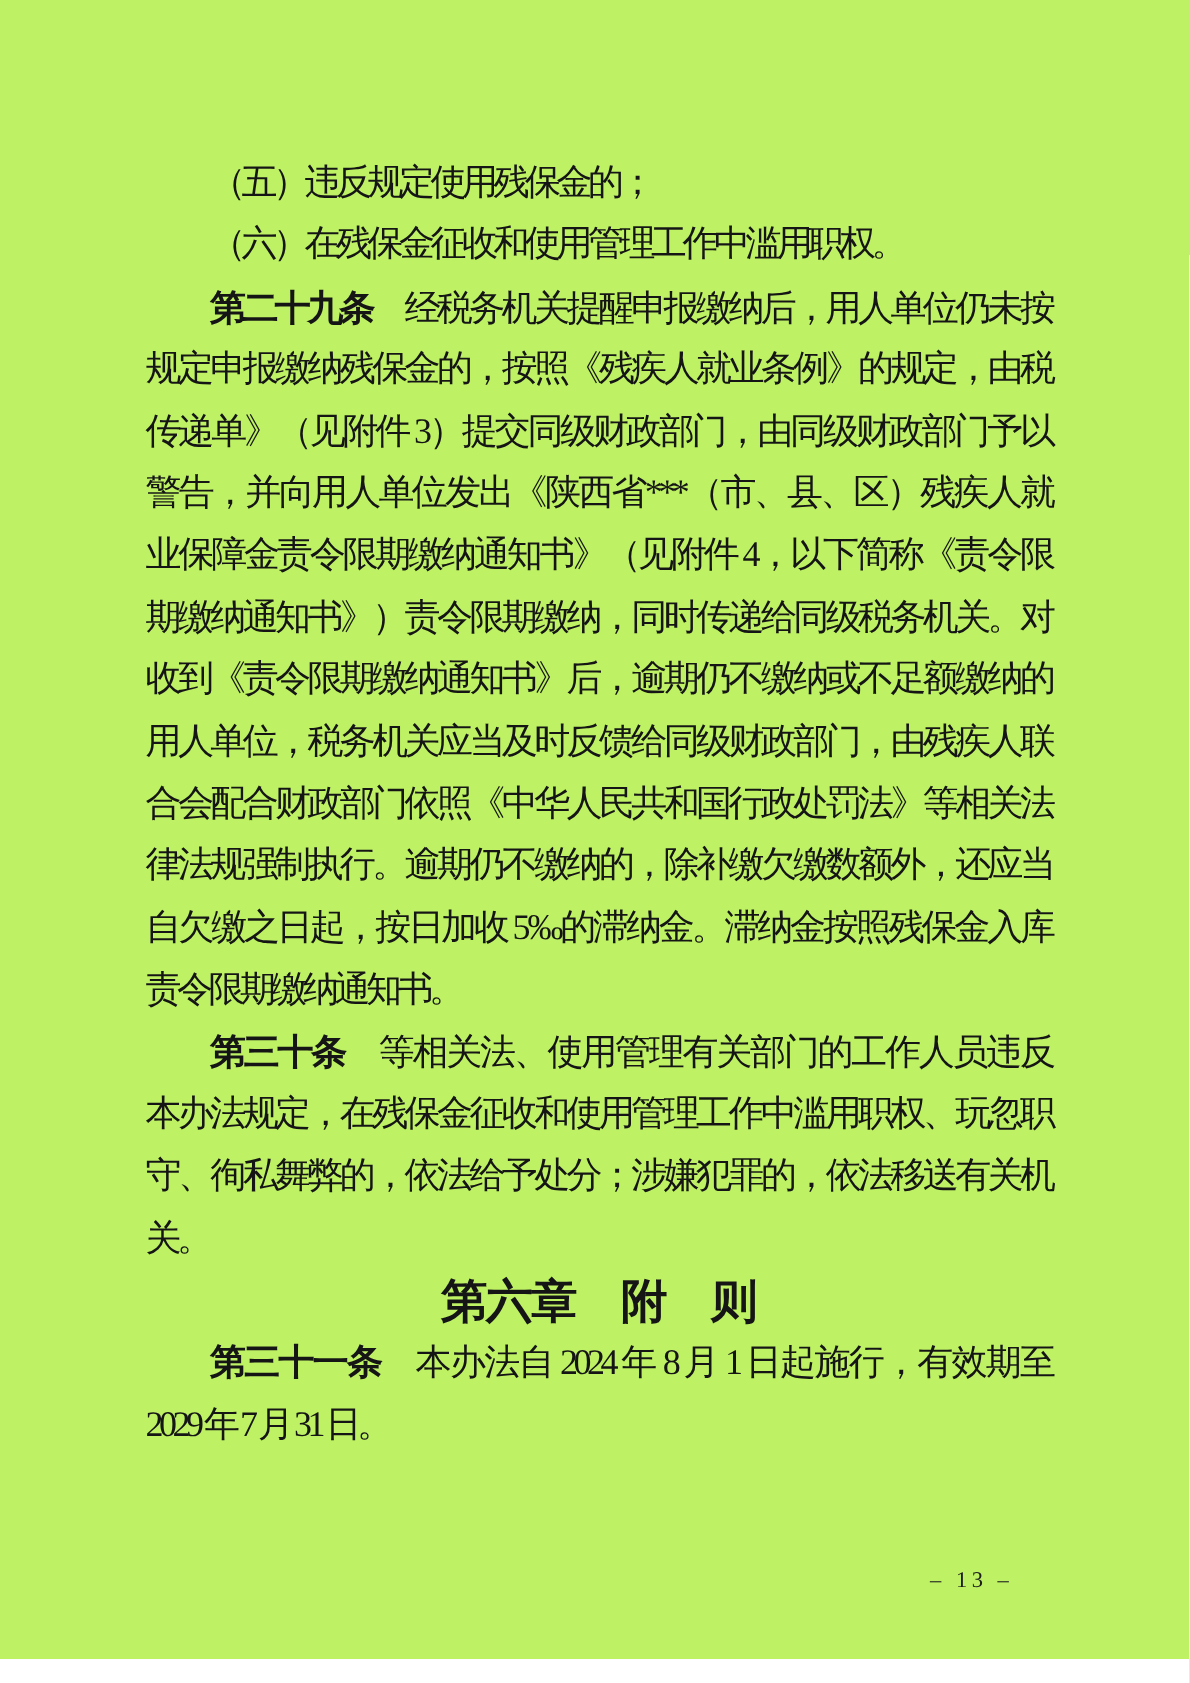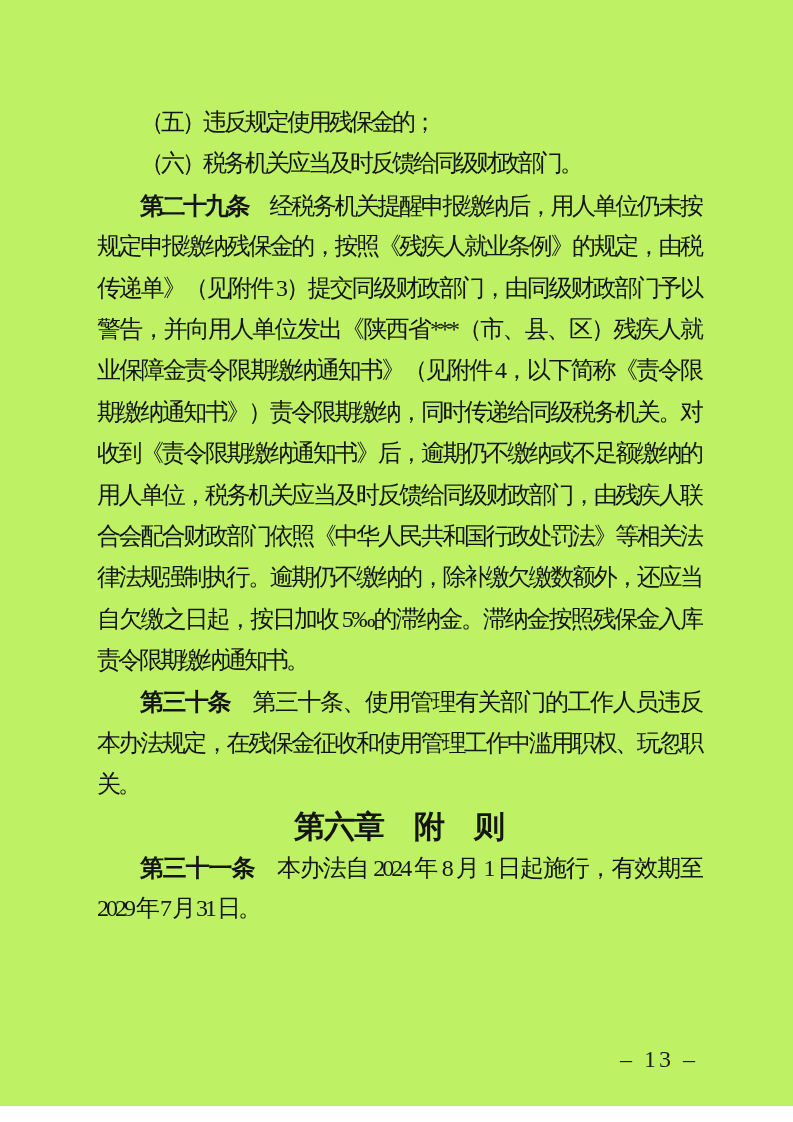--- a/index.html
+++ b/index.html
@@ -36,50 +36,51 @@
   .line.heading {
     text-align: center;
     text-align-last: center;
     text-indent: 0;
   }
   .line.heading b { font-size: 31px; letter-spacing: -1px; }
   .pageno {
     position: absolute;
     top: 1046px;
     left: 620px;
-    font-size: 24px;
+    font-size: 15px;
     letter-spacing: 3px;
     color: #1d1d1d;
     font-family: "Liberation Serif", "DejaVu Serif", serif;
   }
 </style>
 </head>
 <body>
 
 <div class="page">
   <div class="content">
 
     <div class="line indent"><span>（五）违反规定使用残保金的；</span></div>
-    <div class="line indent"><span>（六）税务机关应当及时反馈给同级财政部门。</span></div>
+    <div class="line indent"><span>（六）在残保金征收和使用管理工作中滥用职权。</span></div>
 
     <div class="line indent fill"><b>第二十九条</b><span>　经税务机关提醒申报缴纳后，用人单位仍未按</span></div>
     <div class="line fill"><span>规定申报缴纳残保金的，按照《残疾人就业条例》的规定，由税</span></div>
     <div class="line fill"><span>传递单》（见附件 3）提交同级财政部门，由同级财政部门予以</span></div>
     <div class="line fill"><span>警告，并向用人单位发出《陕西省***（市、县、区）残疾人就</span></div>
     <div class="line fill"><span>业保障金责令限期缴纳通知书》（见附件 4，以下简称《责令限</span></div>
     <div class="line fill"><span>期缴纳通知书》）责令限期缴纳，同时传递给同级税务机关。对</span></div>
     <div class="line fill"><span>收到《责令限期缴纳通知书》后，逾期仍不缴纳或不足额缴纳的</span></div>
     <div class="line fill"><span>用人单位，税务机关应当及时反馈给同级财政部门，由残疾人联</span></div>
     <div class="line fill"><span>合会配合财政部门依照《中华人民共和国行政处罚法》等相关法</span></div>
     <div class="line fill"><span>律法规强制执行。逾期仍不缴纳的，除补缴欠缴数额外，还应当</span></div>
     <div class="line fill"><span>自欠缴之日起，按日加收 5‰的滞纳金。滞纳金按照残保金入库</span></div>
     <div class="line"><span>责令限期缴纳通知书。</span></div>
 
-    <div class="line indent fill"><b>第三十条</b><span>　第三十条、使用管理有关部门的工作人员违反</span></div>
+    <div class="line indent fill"><b>第三十条</b><span>　等相关法、使用管理有关部门的工作人员违反</span></div>
     <div class="line fill"><span>本办法规定，在残保金征收和使用管理工作中滥用职权、玩忽职</span></div>
+    <div class="line fill"><span>守、徇私舞弊的，依法给予处分；涉嫌犯罪的，依法移送有关机</span></div>
     <div class="line"><span>关。</span></div>
 
     <div class="line heading"><b>第六章　附　则</b></div>
 
     <div class="line indent fill"><b>第三十一条</b><span>　本办法自 2024 年 8 月 1 日起施行，有效期至</span></div>
     <div class="line"><span>2029 年 7 月 31 日。</span></div>
 
   </div>
 
   <div class="pageno">– 13 –</div>

